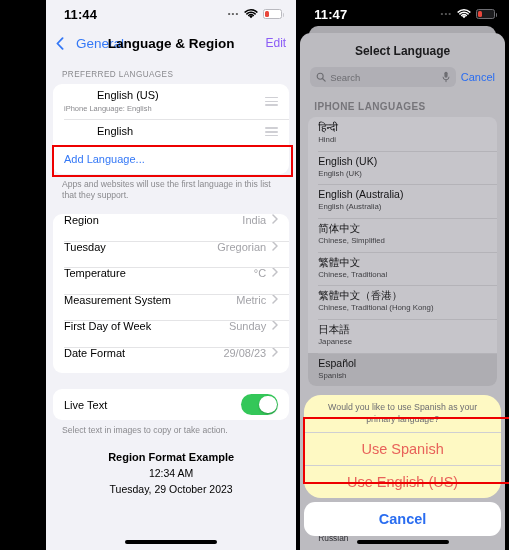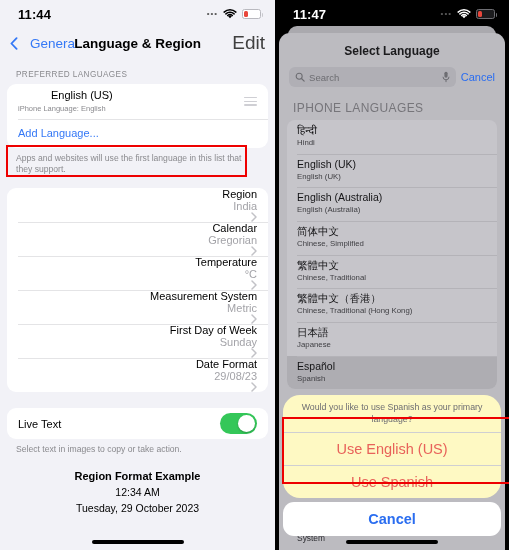--- a/index.html
+++ b/index.html
@@ -4,21 +4,21 @@
 <style>
   html,body{margin:0;padding:0;}
   body{
     width:509px;height:550px;overflow:hidden;
     font-family:"Liberation Sans","DejaVu Sans",sans-serif;
     background:#000;
     -webkit-font-smoothing:antialiased;
   }
   .screens{display:flex;width:509px;height:550px;}
   .panel{position:relative;overflow:hidden;}
-  .panel-left{width:301px;height:550px;background:#f2f2f7;}
+  .panel-left{width:301px;height:550px;background:#f2f2f7;margin-left:46px;}
   .panel-right{width:256px;height:550px;background:#000;}
 
   
   .statusbar{height:28px;display:flex;align-items:center;justify-content:space-between;
     padding:0 14px 0 18px;box-sizing:border-box;}
   .statusbar.light{background:#f2f2f7;color:#000;}
   .statusbar.dark{background:#000;color:#fff;}
   .st-time{font-size:13px;font-weight:bold;letter-spacing:0.1px;}
   .st-right{display:flex;align-items:center;gap:5px;}
   .st-dots{font-size:8px;letter-spacing:1px;color:#5a5a5a;line-height:1;}
@@ -29,38 +29,38 @@
   .batt::after{content:"";position:absolute;right:-3px;top:3px;width:1.5px;height:4px;border-radius:0 1px 1px 0;}
   .statusbar.light .batt::after{background:#c9c9ce;}
   .statusbar.dark .batt::after{background:#6e6e73;}
   .batt i{position:absolute;left:1px;top:1px;bottom:1px;width:3.5px;border-radius:1.5px;background:#e8463b;display:block;}
 
   
   .navbar{height:30px;display:flex;align-items:center;position:relative;padding:0 10px;box-sizing:border-box;}
   .nav-back{display:flex;align-items:center;gap:12px;color:#3478f6;font-size:13.5px;cursor:pointer;}
   .chev-left{display:block;}
   .nav-title{position:absolute;left:0;right:0;text-align:center;font-size:13.5px;font-weight:bold;color:#000;pointer-events:none;}
-  .nav-edit{margin-left:auto;color:#404040;font-size:19px;cursor:pointer;z-index:2;}
+  .nav-edit{margin-left:auto;color:#8b5cf6;font-size:12px;cursor:pointer;z-index:2;}
 
   
   .content{padding:0 7px;box-sizing:border-box;}
   .section-hdr{font-size:8.2px;color:#8a8a8e;letter-spacing:0.4px;padding:12px 9px 5px;text-transform:uppercase;}
   .card{background:#fff;border-radius:9px;overflow:hidden;}
   .row{display:flex;align-items:center;min-height:26px;padding:0 11px;box-sizing:border-box;position:relative;}
   .row + .row::before{content:"";position:absolute;left:11px;right:0;top:0;height:1px;background:#e4e4e6;}
   .row-lang{padding-top:5px;padding-bottom:5px;}
   .lang-main{font-size:11px;color:#000;line-height:1.25;padding-left:33px;}
   .lang-sub{font-size:7.5px;color:#8a8a8e;line-height:1.35;margin-top:1px;}
   .handle{margin-left:auto;width:13px;display:flex;flex-direction:column;gap:2.2px;}
   .handle span{display:block;height:1.6px;background:#cfcfd4;border-radius:1px;}
   .row-add{height:29px;}
   .add-lang{font-size:11px;color:#3478f6;}
   .footnote{font-size:8.6px;color:#8a8a8e;line-height:1.35;padding:5px 9px 0;}
 
-  .settings-row{min-height:26.5px;display:flex;align-items:flex-end;padding:0 11px;box-sizing:border-box;position:relative;flex-direction:column;}
+  .settings-row{min-height:26.5px;display:flex;align-items:flex-start;padding:0 11px;box-sizing:border-box;position:relative;}
   .settings-row + .settings-row::before{content:"";position:absolute;left:11px;right:0;top:0;height:1px;background:#e4e4e6;}
   .sr-label{font-size:11px;color:#000;}
   .sr-value{margin-left:auto;font-size:11px;color:#a3a3a8;}
   .chev-right{margin-left:6px;display:block;}
 
   .toggle-row{min-height:31px;display:flex;align-items:center;padding:0 11px;box-sizing:border-box;}
   .toggle{margin-left:auto;width:37px;height:21px;border-radius:11px;background:#34c759;position:relative;cursor:pointer;}
   .toggle i{position:absolute;top:1.6px;right:1.6px;width:17.8px;height:17.8px;border-radius:50%;background:#fff;box-shadow:0 1px 2px rgba(0,0,0,.25);display:block;}
 
   .example{text-align:center;padding-top:14px;}
@@ -74,21 +74,21 @@
   
   .dim-back{position:absolute;left:0;right:0;top:28px;bottom:0;background:#000;}
   .sheet-stack{position:absolute;left:13px;right:13px;top:26px;height:10px;background:#aaa9ae;border-radius:9px 9px 0 0;}
   .sheet{position:absolute;left:4px;right:4px;top:33px;bottom:0;background:#bcbbc0;border-radius:11px 11px 0 0;overflow:hidden;}
   .sheet-title{text-align:center;font-size:12px;font-weight:bold;color:#1b1b1d;padding-top:11px;}
   .searchrow{display:flex;align-items:center;gap:5px;padding:9px 10px 0;}
   .searchbox{flex:1;height:20px;background:#b0afb5;border-radius:6px;display:flex;align-items:center;padding:0 6px;box-sizing:border-box;gap:4px;}
   .search-ph{font-size:9.5px;color:#6d6d72;}
   .mic-ico{margin-left:auto;display:block;}
   .cancel-link{font-size:11px;color:#2a6df0;cursor:pointer;}
-  .rp-section-hdr{font-size:12px;color:#76757a;letter-spacing:0.4px;padding:14px 14px 5px;text-transform:uppercase;}
+  .rp-section-hdr{font-size:10px;color:#76757a;letter-spacing:0.4px;padding:14px 14px 5px;text-transform:uppercase;font-weight:bold;}
   .lang-card{margin:0 8px;background:#c6c5ca;border-radius:8px;overflow:hidden;}
   .lcell{padding:4px 10px 5px;position:relative;}
   .lcell + .lcell::before{content:"";position:absolute;left:10px;right:0;top:0;height:1px;background:#b4b3b8;}
   .lcell.selected{background:#aeadb2;}
   .lcell-main{font-size:10.5px;color:#141416;line-height:1.3;}
   .lcell-sub{font-size:7.8px;color:#3e3e42;line-height:1.35;margin-top:0.5px;}
 
   
   .actionsheet{position:absolute;left:8px;right:8px;bottom:52px;z-index:20;}
   .as-group{background:#fef9c3;border-radius:17px;overflow:hidden;}
@@ -143,39 +143,49 @@
           <div>
             <div class="lang-main">English (US)</div>
             <div class="lang-sub">iPhone Language: English</div>
           </div>
           <div class="handle">
               <span></span>
               <span></span>
               <span></span>
             </div>
         </div>
+        <div class="row row-lang">
+          <div>
+            <div class="lang-main">English</div>
+          </div>
+          <div class="handle">
+              <span></span>
+              <span></span>
+              <span></span>
+            </div>
+        </div>
         <div class="row row-add">
           <div class="add-lang">Add Language...</div>
         </div>
       </div>
 
       <div class="footnote">Apps and websites will use the first language in this list that they support.</div>
 
       <div style="height:12px"></div>
 
       <div class="card">
         <div class="settings-row">
           <span class="sr-label">Region</span>
           <span class="sr-value">India</span>
           <svg class="chev-right" width="6" height="10" viewBox="0 0 6 10">
               <path d="M1 1l4 4-4 4" stroke="#c2c2c7" stroke-width="1.5" fill="none" stroke-linecap="round" stroke-linejoin="round"></path>
             </svg>
         </div>
         <div class="settings-row">
-          <span class="sr-label">Calendar</span>
+          <span class="sr-label">Tuesday</span>
           <span class="sr-value">Gregorian</span>
           <svg class="chev-right" width="6" height="10" viewBox="0 0 6 10">
               <path d="M1 1l4 4-4 4" stroke="#c2c2c7" stroke-width="1.5" fill="none" stroke-linecap="round" stroke-linejoin="round"></path>
             </svg>
         </div>
         <div class="settings-row">
           <span class="sr-label">Temperature</span>
           <span class="sr-value">°C</span>
           <svg class="chev-right" width="6" height="10" viewBox="0 0 6 10">
               <path d="M1 1l4 4-4 4" stroke="#c2c2c7" stroke-width="1.5" fill="none" stroke-linecap="round" stroke-linejoin="round"></path>
@@ -299,28 +309,28 @@
           <div class="lcell-main">日本語</div>
           <div class="lcell-sub">Japanese</div>
         </div>
         <div class="lcell selected">
           <div class="lcell-main">Español</div>
           <div class="lcell-sub">Spanish</div>
         </div>
       </div>
 
       <div class="behind-txt" style="left:18px;top:452px;">Deutsch</div>
-      <div class="behind-txt" style="left:18px;top:500px;">System</div>
+      <div class="behind-txt" style="left:18px;top:500px;">Russian</div>
     </div>
 
     <div class="actionsheet">
       <div class="as-group">
         <div class="as-msg">Would you like to use Spanish as your primary language?</div>
+        <div class="as-btn">Use Spanish</div>
         <div class="as-btn">Use English (US)</div>
-        <div class="as-btn">Use Spanish</div>
       </div>
     </div>
 
     <div class="as-cancel">Cancel</div>
 
     <div class="home-ind-dark"></div>
 
     <div class="hl" style="left:7px;top:417px;width:241px;height:67px;"></div>
   </div>
 

